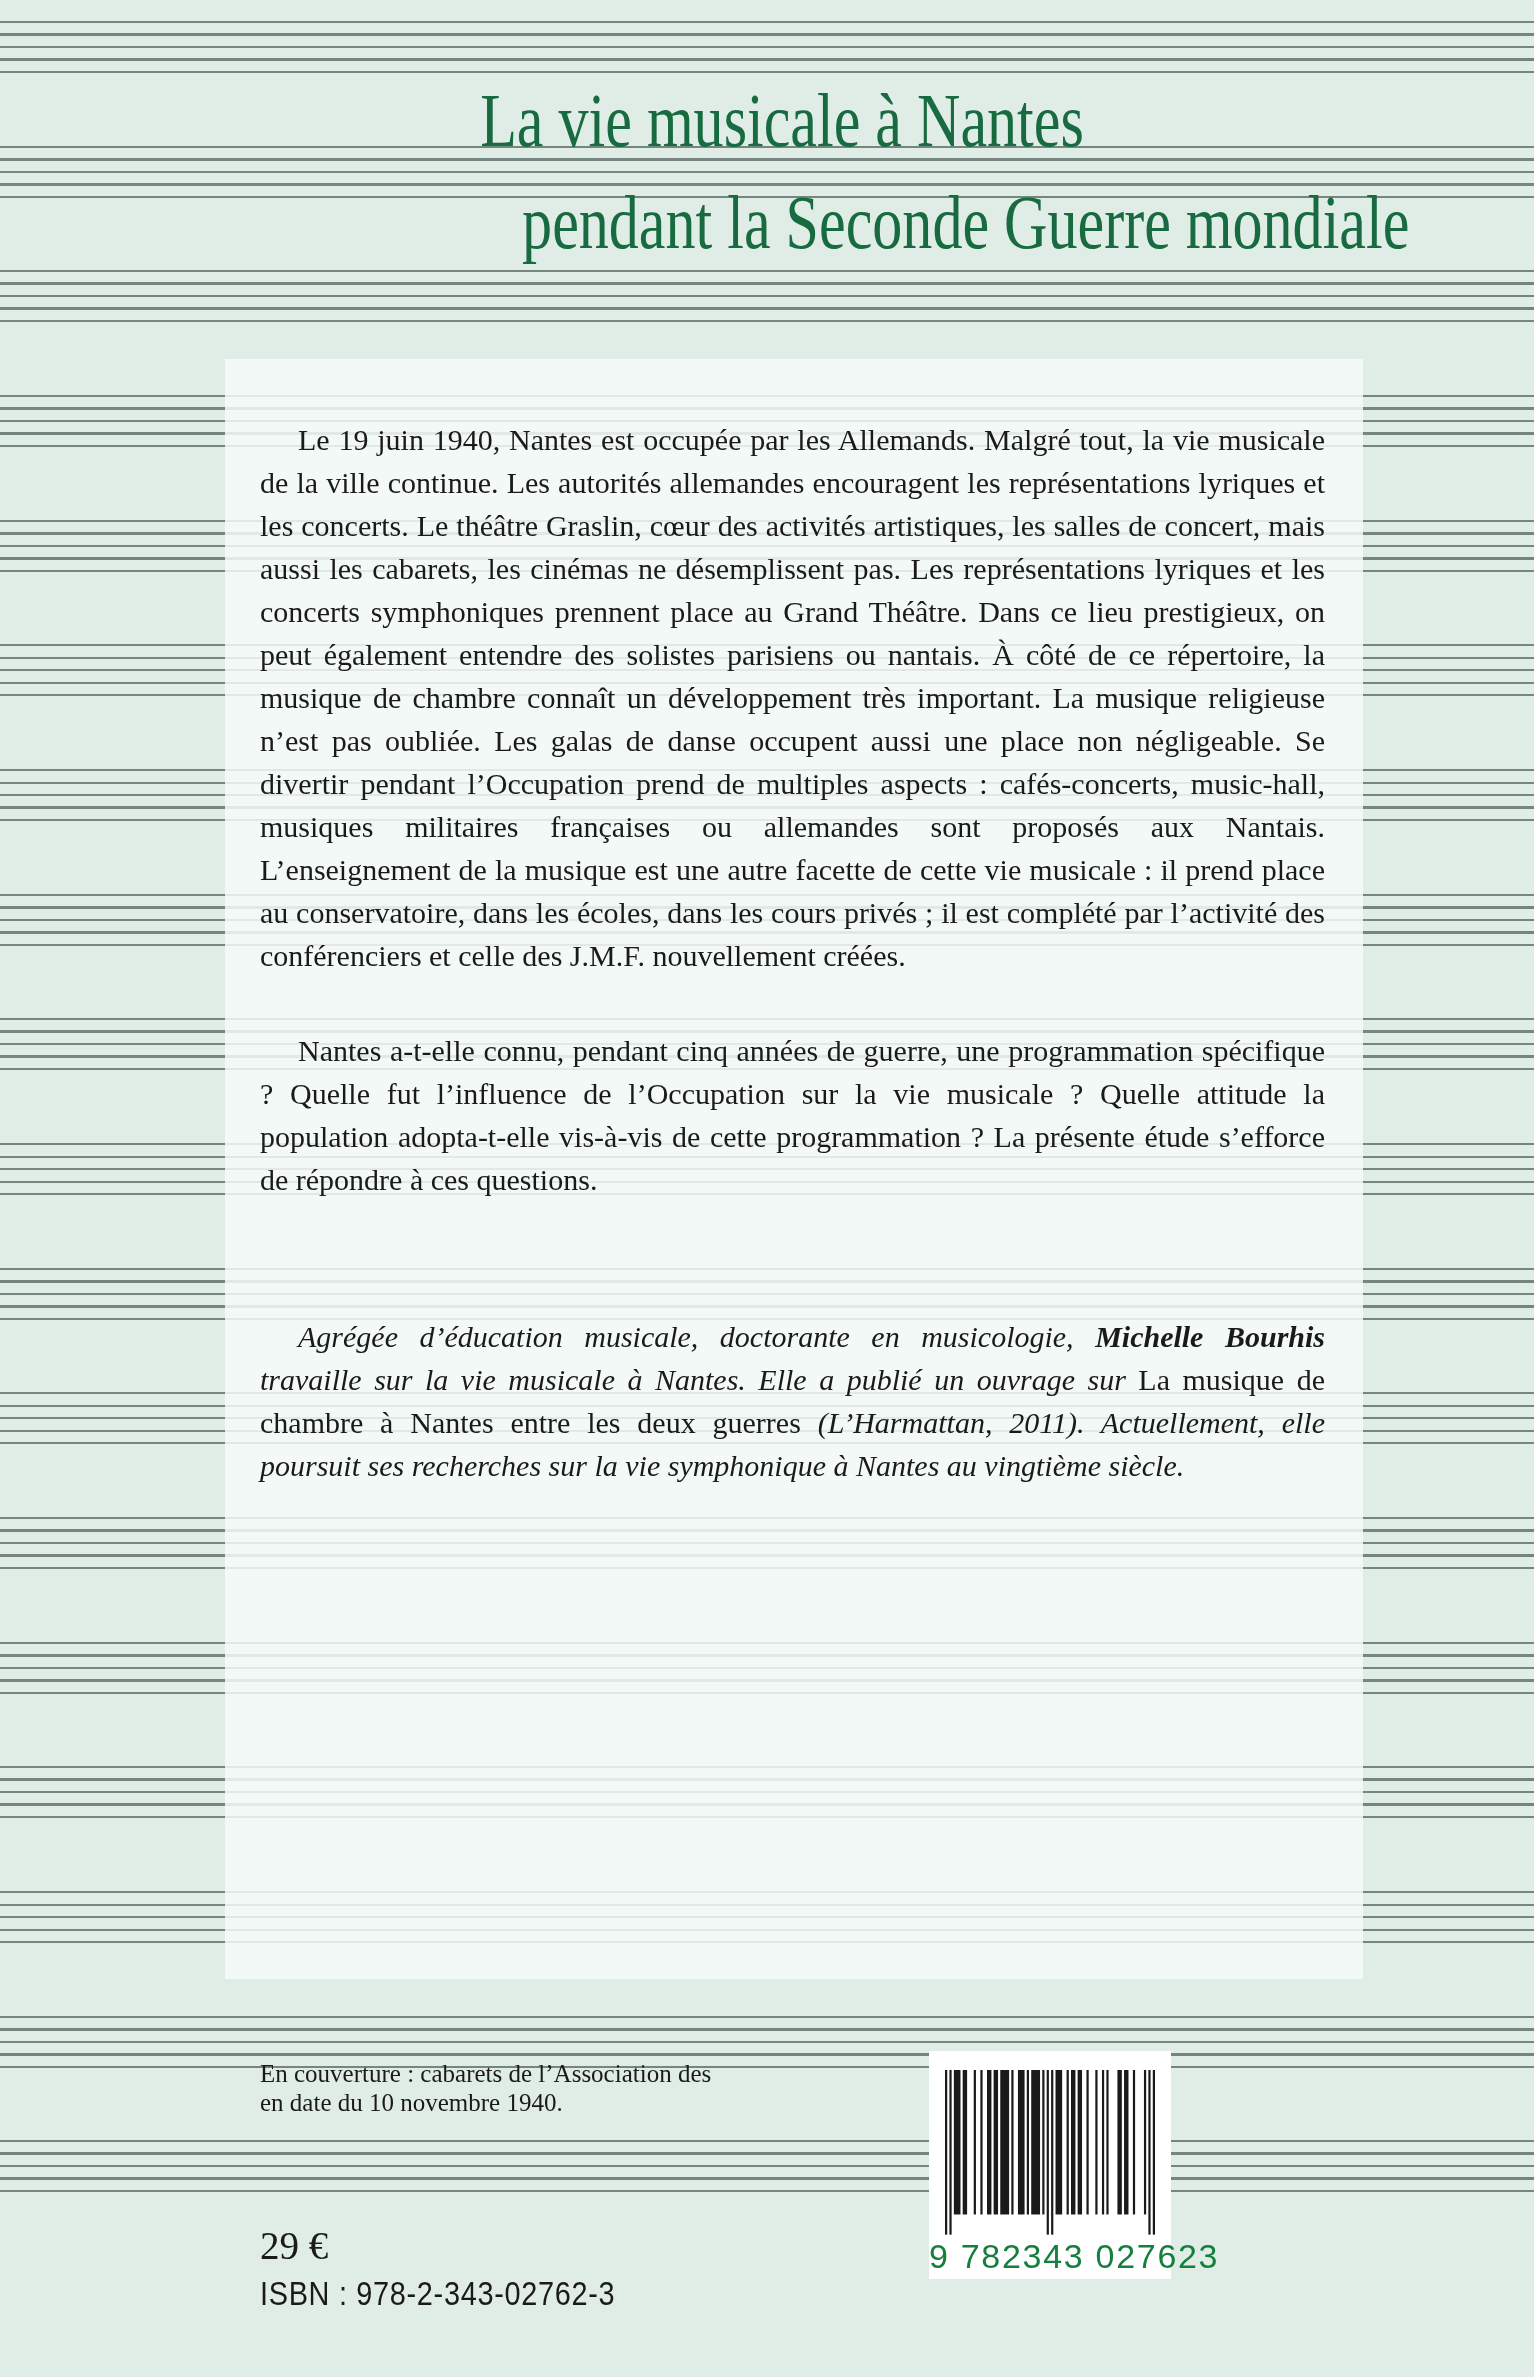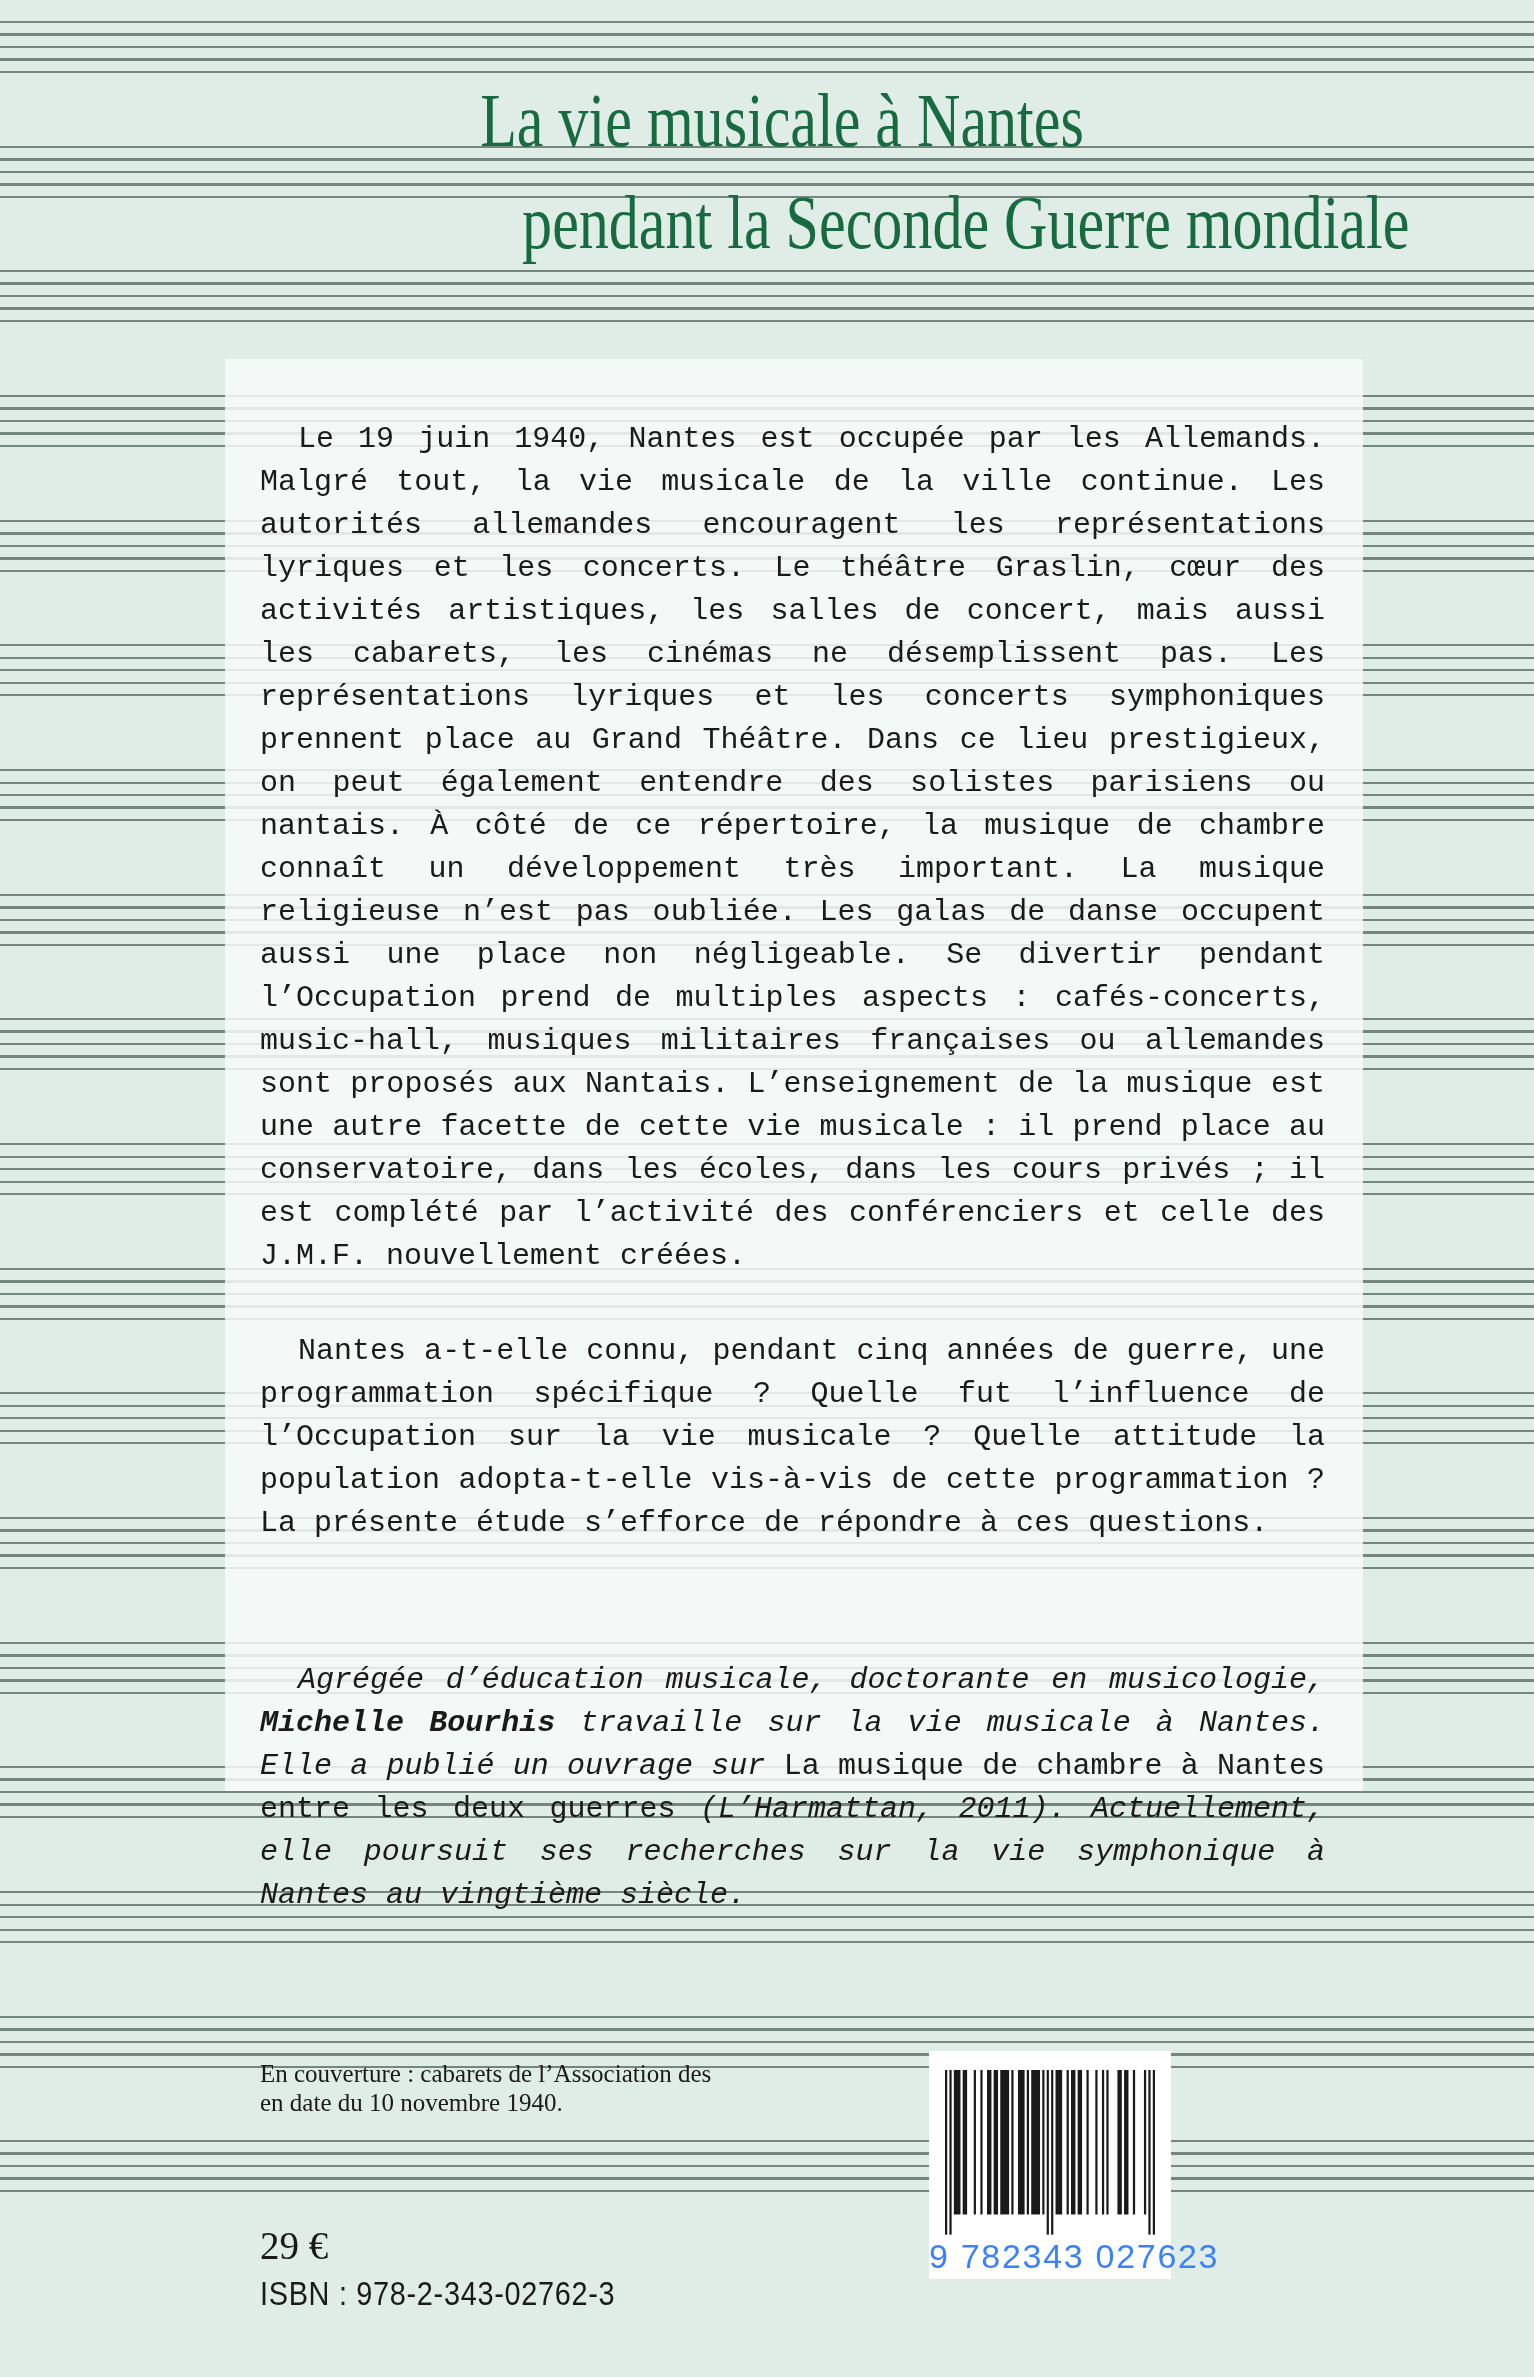--- a/index.html
+++ b/index.html
@@ -26,23 +26,23 @@
   .title{
     position:absolute;left:0;width:100%;box-sizing:border-box;padding-left:30px;
     text-align:center;color:var(--title-green);z-index:4;
     font-size:77px;line-height:77px;white-space:nowrap;
   }
   .t1{top:82px;}
   .t2{top:184px;text-align:right;}
   .tline{display:inline-block;transform:scaleX(0.78);transform-origin:50% 100%;}
   
   .synopsis-panel{
-    position:absolute;left:225px;top:359px;width:1138px;height:1432px;
+    position:absolute;left:225px;top:359px;width:1138px;height:1620px;
     background:var(--panel);box-sizing:border-box;
-    padding:59px 38px 0 35px;z-index:2;font-family:Liberation Mono, monospace;
+    padding:59px 38px 0 35px;z-index:2;
   }
   .para{
     margin:0;font-size:30px;line-height:43px;text-align:justify;
     color:var(--text);position:relative;z-index:3;
   }
   .indent{text-indent:38px;}
   .p2{margin-top:52px;}
   .bio{margin-top:114px;font-style:italic;}
   .seg-i{font-style:italic;}
   .seg-bi{font-style:italic;font-weight:bold;}
@@ -61,21 +61,21 @@
   }
   
   .barcode-panel{
     position:absolute;left:929px;top:2051px;width:242px;height:228px;
     background:#ffffff;z-index:3;
   }
   .barcode-svg{position:absolute;left:16px;top:18.5px;}
   .barcode-digits{
     position:absolute;left:0;bottom:3.4px;width:100%;text-align:center;
     font-family:"Liberation Sans",sans-serif;font-size:34px;letter-spacing:1.7px;
-    color:#3b82f6;white-space:nowrap;
+    color:#15803d;white-space:nowrap;
   }
 </style>
 </head>
 <body>
 
 <div class="page">
 
   <div id="staves">
       <div class="staff" style="top: 21px;"></div>
       <div class="staff" style="top: 146px;"></div>

